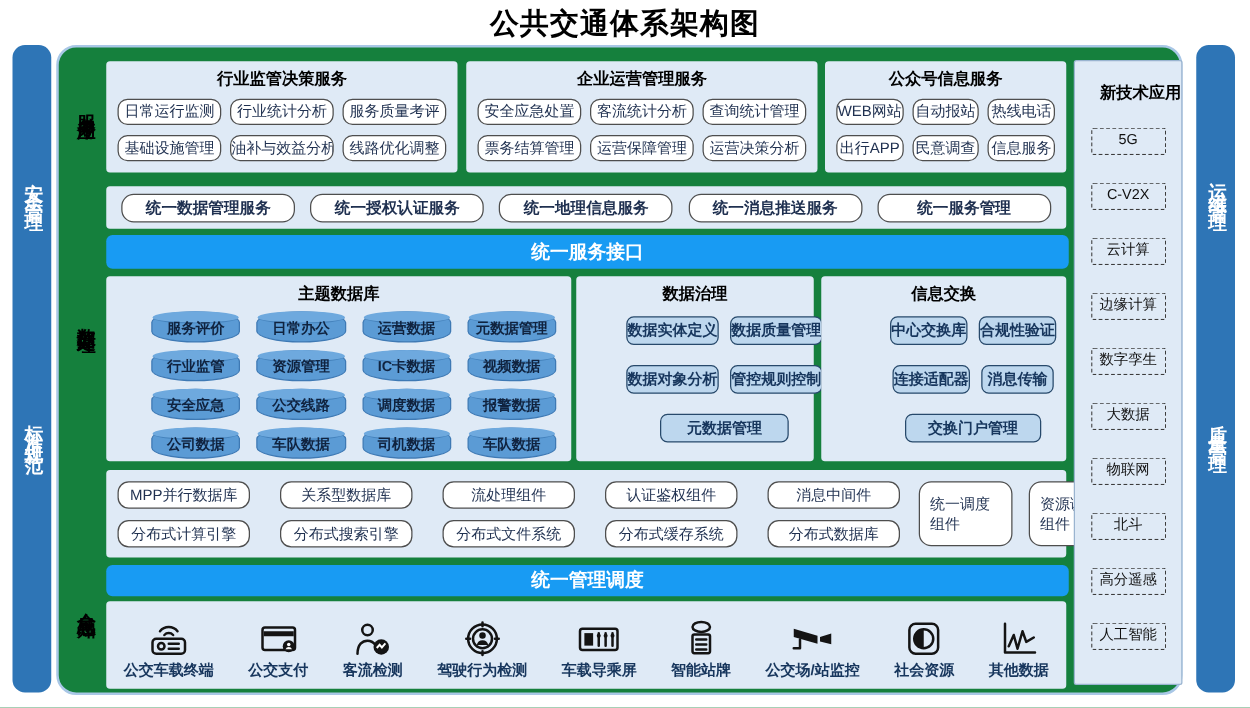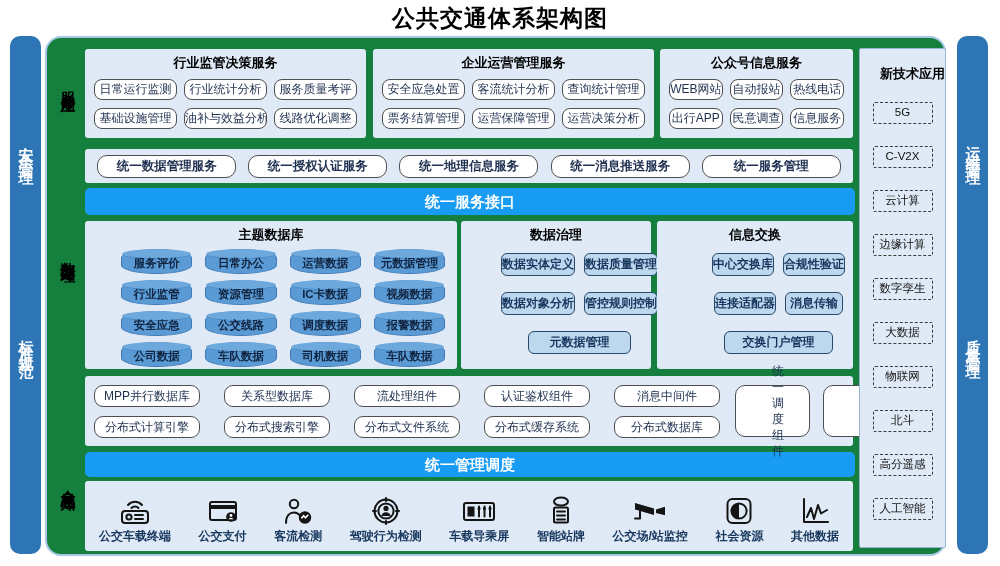--- a/index.html
+++ b/index.html
@@ -63,22 +63,22 @@
           line-height:20px; text-align:center; font-size:12px; font-weight:bold; color:#17365d; white-space:nowrap; }
   .gbtn.wide { flex:none; width:84%; margin:0 auto; }
 
   .comp { position:absolute; left:38px; top:338px; width:768px; height:70px; background:#dfeaf6;
           border-radius:3px; display:flex; align-items:center; padding:0 9px; }
   .comp-left { display:flex; flex-direction:column; gap:9px; }
   .comp-row { display:grid; grid-template-columns:repeat(5,106px); gap:24px; }
   .comp .btn { height:22px; line-height:20px; border-radius:9px; }
   .comp-right { display:flex; gap:13px; margin-left:15px; }
   .tallbtn { width:75px; height:52px; background:#fff; border:1.5px solid #4e4e4e; border-radius:10px;
-             display:flex; align-items:center; justify-content:center; text-align:right;
-             font-size:12px; color:#1f3050; line-height:16px; padding:0 25px; }
+             display:flex; align-items:center; justify-content:center; text-align:left;
+             font-size:12px; color:#1f3050; line-height:16px; padding:0 8px; }
 
   .percept { position:absolute; left:38px; top:443px; width:768px; height:70px; background:#dfeaf6;
              border-radius:3px; display:flex; align-items:flex-end; justify-content:space-between; padding:0 14px 6px; }
   .pitem { display:flex; flex-direction:column; align-items:center; gap:1px; }
   .pitem svg { display:block; }
   .plabel { font-size:12px; font-weight:bold; color:#17365d; white-space:nowrap; }
 
   .tech { position:absolute; left:812px; top:10px; width:87px; height:500px; background:#dfeaf6;
           border:1px solid #9ab4d0; border-radius:2px; }
   .tech-title { text-align:center; font-weight:bold; font-size:13px; margin-top:16px; color:#000; white-space:nowrap;margin-left:20px; }

